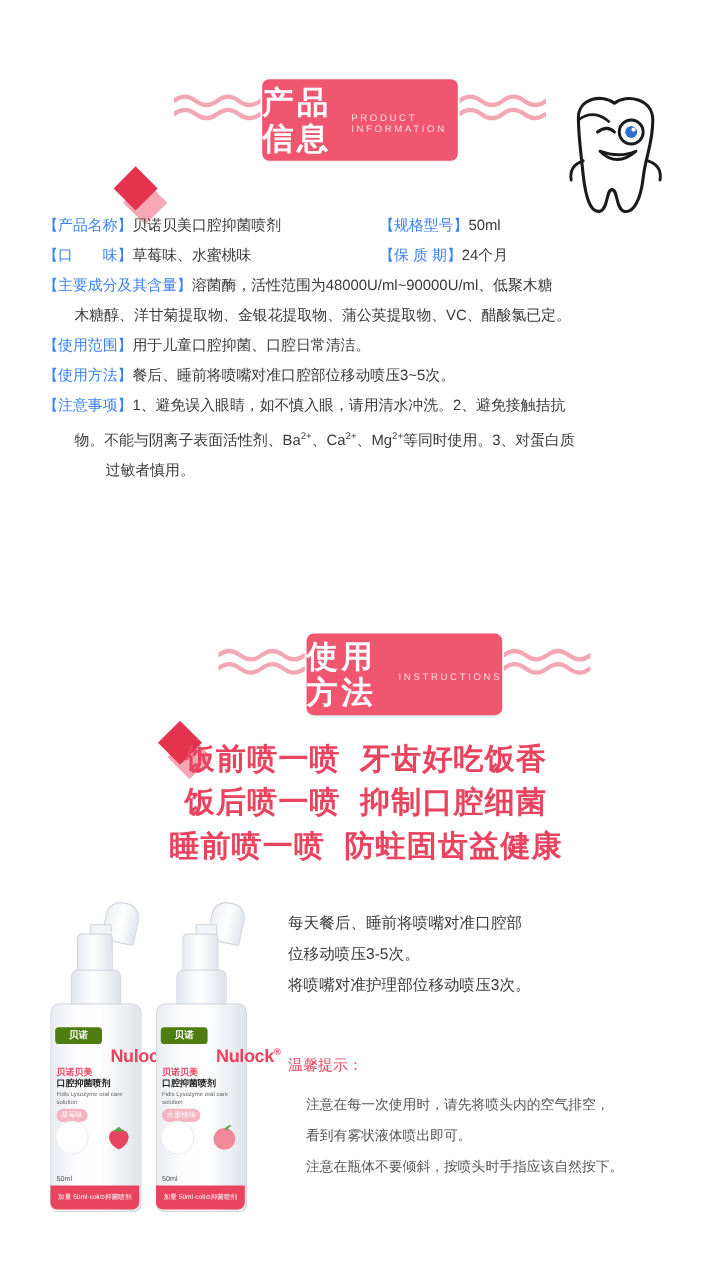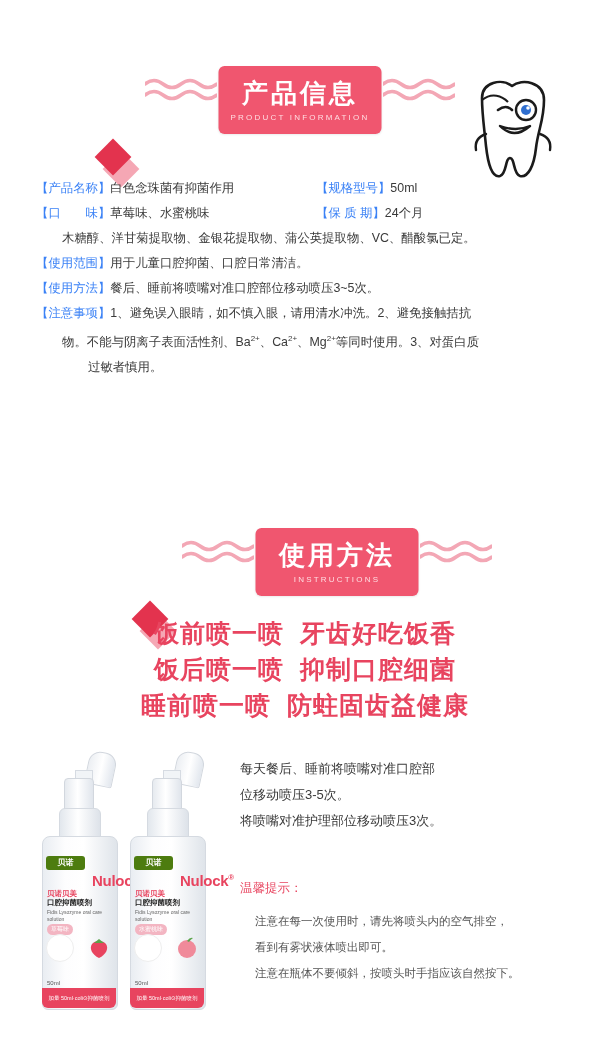--- a/index.html
+++ b/index.html
@@ -29,21 +29,21 @@
   .title-box {
     position: absolute;
     left: 50%;
     transform: translateX(-50%);
     top: 18px;
     width: 163px;
     height: 68px;
     background: #f0566f;
     border-radius: 6px;
     display: flex;
-    flex-direction: column;
+    flex-direction: row;
     align-items: center;
     justify-content: center;
     box-shadow: 0 1px 2px rgba(0,0,0,0.08);
   }
   .title-cn {
     color: #ffffff;
     font-size: 26px;
     font-weight: bold;
     letter-spacing: 3px;
     line-height: 30px;
@@ -356,26 +356,29 @@
       <circle cx="76" cy="38" r="1.8" fill="#ffffff"></circle>
       <path d="M46 40 q8 -6 14 0" fill="none" stroke="#1b1b1b" stroke-width="2.6" stroke-linecap="round"></path>
       <path d="M48 56 q14 14 30 0 q-14 6 -30 0 Z" fill="#ffffff" stroke="#1b1b1b" stroke-width="2.4" stroke-linejoin="round"></path>
       <path d="M34 64 q-12 4 -10 16" fill="none" stroke="#1b1b1b" stroke-width="2.4" stroke-linecap="round"></path>
       <path d="M88 64 q12 4 10 16" fill="none" stroke="#1b1b1b" stroke-width="2.4" stroke-linecap="round"></path>
     </svg>
   </div>
 
   <div class="info">
     <div class="row">
-      <span class="label">【产品名称】</span><span>白色念珠菌有抑菌作用</span>
+      <span class="label">【产品名称】</span><span>贝诺贝美口腔抑菌喷剂</span>
       <span class="col2"><span class="label">【规格型号】</span><span>50ml</span></span>
     </div>
     <div class="row">
       <span class="label">【口　　味】</span><span>草莓味、水蜜桃味</span>
       <span class="col2"><span class="label">【保 质 期】</span><span>24个月</span></span>
+    </div>
+    <div class="row">
+      <span class="label">【主要成分及其含量】</span><span>溶菌酶，活性范围为48000U/ml~90000U/ml、低聚木糖</span>
     </div>
     <div class="row indent">
       <span>木糖醇、洋甘菊提取物、金银花提取物、蒲公英提取物、VC、醋酸氯已定。</span>
     </div>
     <div class="row">
       <span class="label">【使用范围】</span><span>用于儿童口腔抑菌、口腔日常清洁。</span>
     </div>
     <div class="row">
       <span class="label">【使用方法】</span><span>餐后、睡前将喷嘴对准口腔部位移动喷压3~5次。</span>
     </div>

